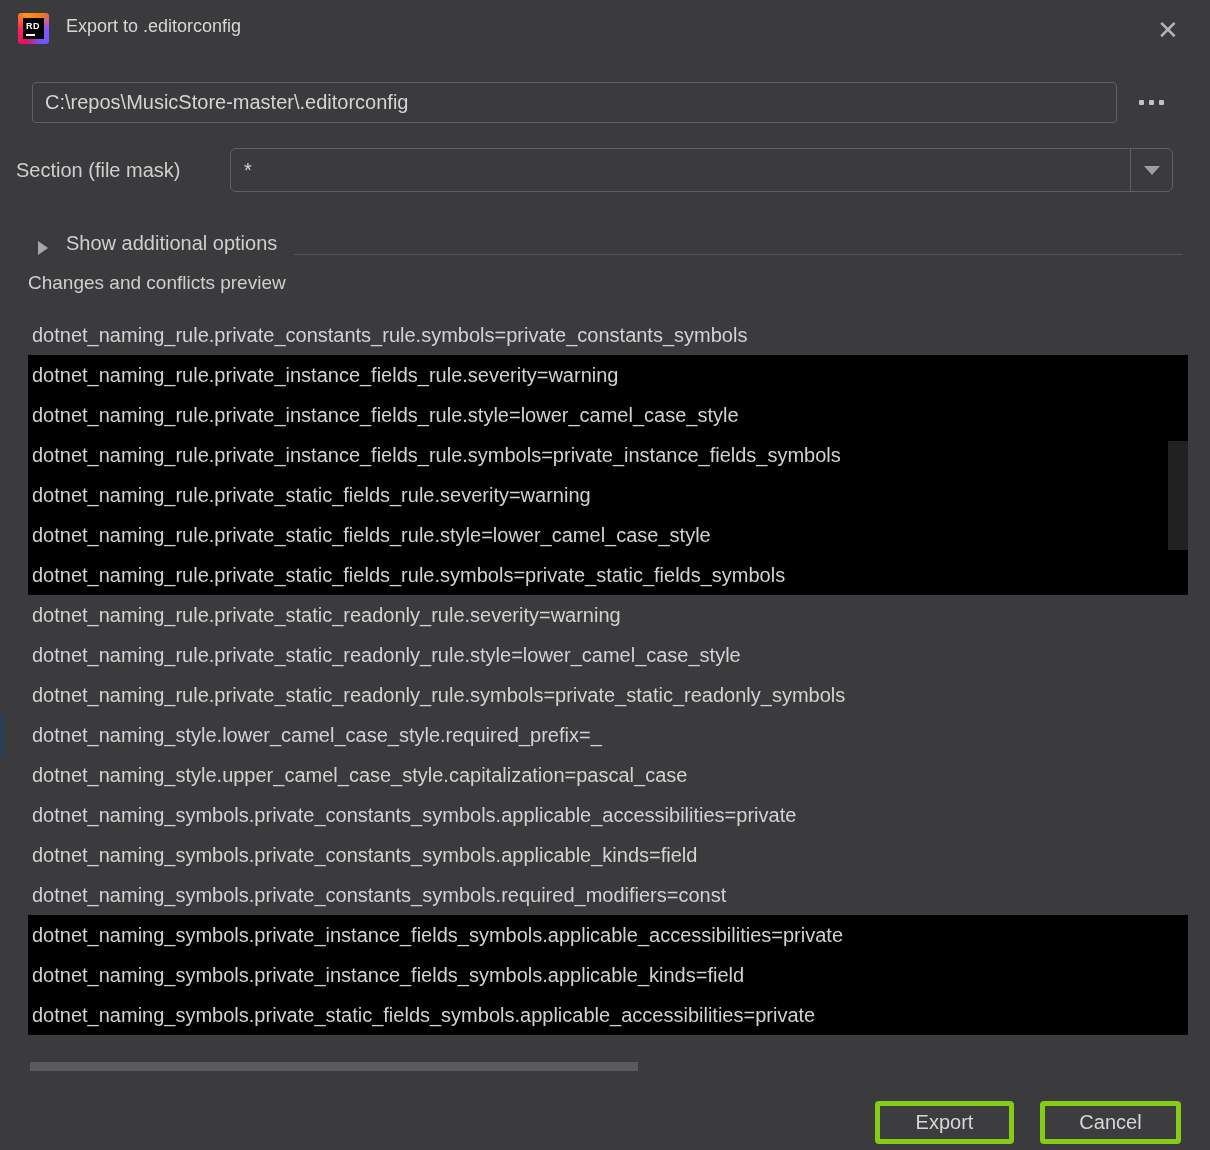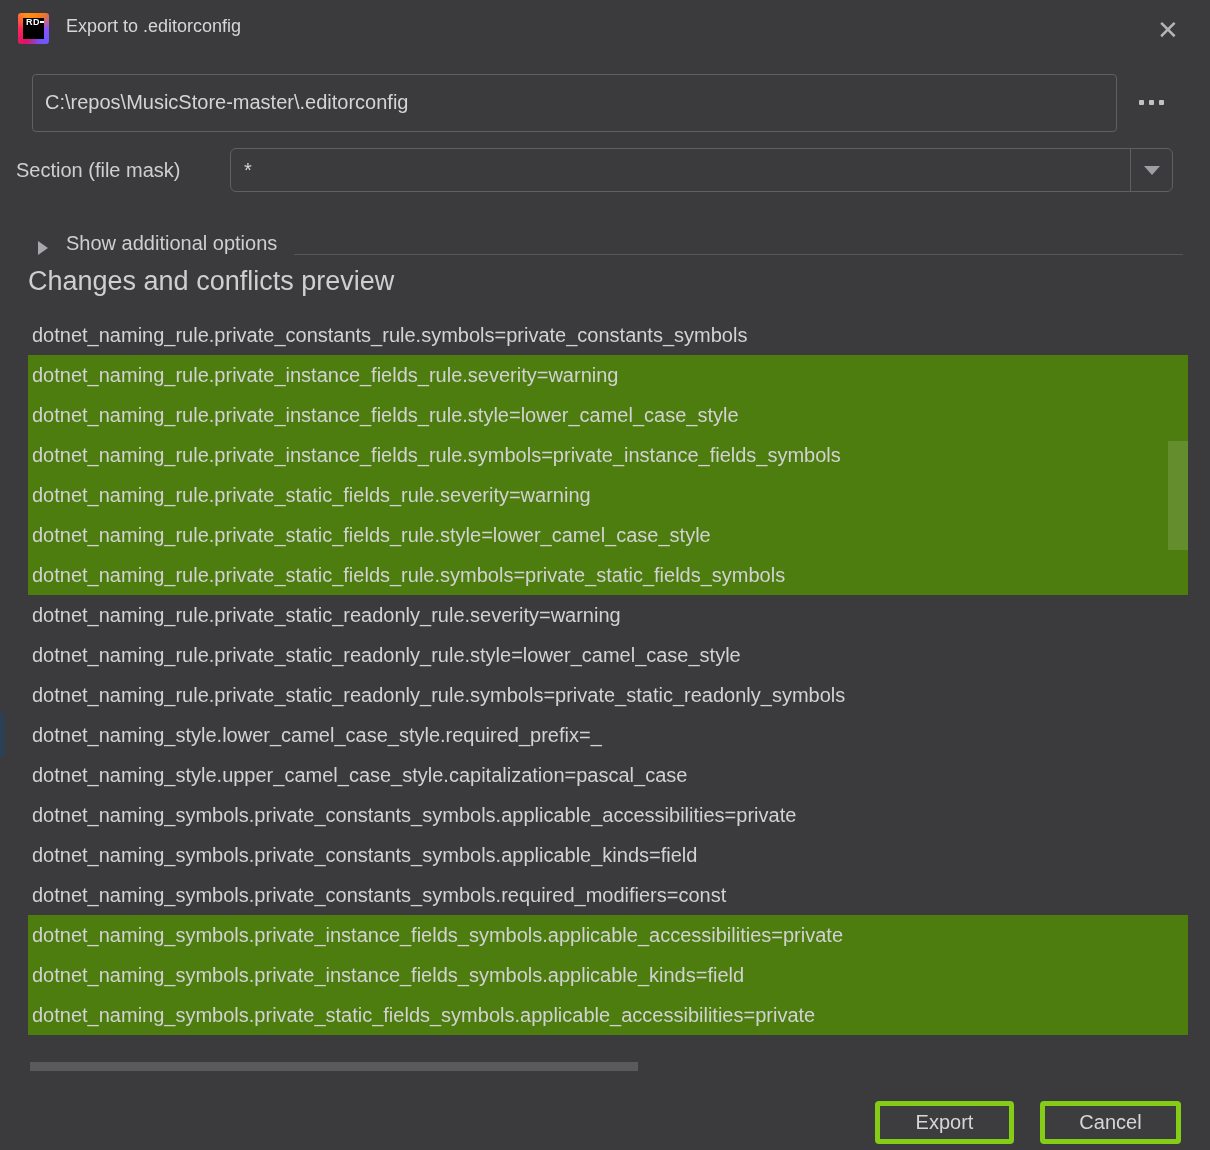--- a/index.html
+++ b/index.html
@@ -15,35 +15,35 @@
   
   .titlebar { position: absolute; left: 0; top: 0; width: 100%; height: 60px; display: flex; align-items: center; }
   .logo {
     position: absolute; left: 18px; top: 13px; width: 31px; height: 31px; border-radius: 3px;
     background: conic-gradient(from 210deg at 50% 50%, #dd1265, #fe2857, #ff8f1c, #f97a12, #8b53f7, #6b57ff, #dd1265);
     display: flex; align-items: center; justify-content: center;
   }
   .logo-inner {
     width: 21px; height: 21px; background: #000; color: #fff;
     font-size: 9px; font-weight: bold; letter-spacing: 0.5px;
-    display: flex; flex-direction: row; align-items: flex-start; justify-content: center;
+    display: flex; flex-direction: column; align-items: flex-start; justify-content: center;
     padding-left: 3px; line-height: 1;
   }
   .logo-inner .underscore { display: block; width: 9px; height: 2px; background: #fff; margin-top: 3px; }
   .window-title { position: absolute; left: 66px; top: 16px; font-size: 18px; color: #d6d6d6; }
   .close-btn {
     position: absolute; right: 22px; top: 10px; width: 40px; height: 40px;
     display: flex; align-items: center; justify-content: center;
     color: #b4b4b4; font-size: 26px; font-weight: 300; cursor: pointer;
   }
 
   
   .path-row { position: absolute; left: 32px; top: 82px; width: 1146px; height: 41px; display: flex; align-items: center; }
   .path-input {
-    width: 1085px; height: 58px; background: #3b3b3d;
+    width: 1085px; height: 41px; background: #3b3b3d;
     border: 1px solid #5e6062; border-radius: 4px;
     color: #d4d4d4; font-size: 20px; padding: 0 12px;
     font-family: "Liberation Sans", sans-serif; outline: none;
   }
   .browse-btn {
     margin-left: 18px; display: flex; gap: 5px; align-items: center; cursor: pointer;
     padding: 8px 4px;
   }
   .browse-btn .dot { width: 5px; height: 5px; background: #c2c2c2; border-radius: 1px; }
 
@@ -61,29 +61,29 @@
   }
   .combo-arrow { width: 0; height: 0; border-left: 8px solid transparent; border-right: 8px solid transparent; border-top: 9px solid #9da0a3; }
 
   
   .options-toggle { position: absolute; left: 38px; top: 229px; width: 1145px; height: 26px; display: flex; align-items: flex-end; cursor: pointer; }
   .toggle-triangle { width: 0; height: 0; border-top: 7px solid transparent; border-bottom: 7px solid transparent; border-left: 10px solid #a6a8ab; margin-right: 18px; }
   .toggle-label { font-size: 20px; color: #cfcfcf; white-space: nowrap; }
   .toggle-sep { flex: 1; height: 1px; background: #565656; margin-left: 17px; margin-right: 0; }
 
   
-  .preview-heading { position: absolute; left: 28px; top: 266px; font-size: 27px; color: #cfcfcf; }
+  .preview-heading { position: absolute; left: 28px; top: 272px; font-size: 19px; color: #cfcfcf; }
 
   
   .changes-list { position: absolute; left: 28px; top: 315px; width: 1160px; height: 760px; overflow: hidden; }
   .config-line {
     height: 40px; display: flex; align-items: center;
     font-size: 20px; color: #d2d2d2; padding-left: 4px; white-space: nowrap; text-align: center;
   }
-  .config-line.hl { background: #4d7c0f; }
+  .config-line.hl { background: #000000; }
   .v-thumb {
     position: absolute; right: 0; top: 126px; width: 20px; height: 109px;
     background: rgba(255,255,255,0.13); cursor: pointer;
   }
   .h-thumb {
     position: absolute; left: 2px; bottom: 4px; width: 608px; height: 9px;
     background: rgba(255,255,255,0.16); cursor: pointer;
   }
 
   

